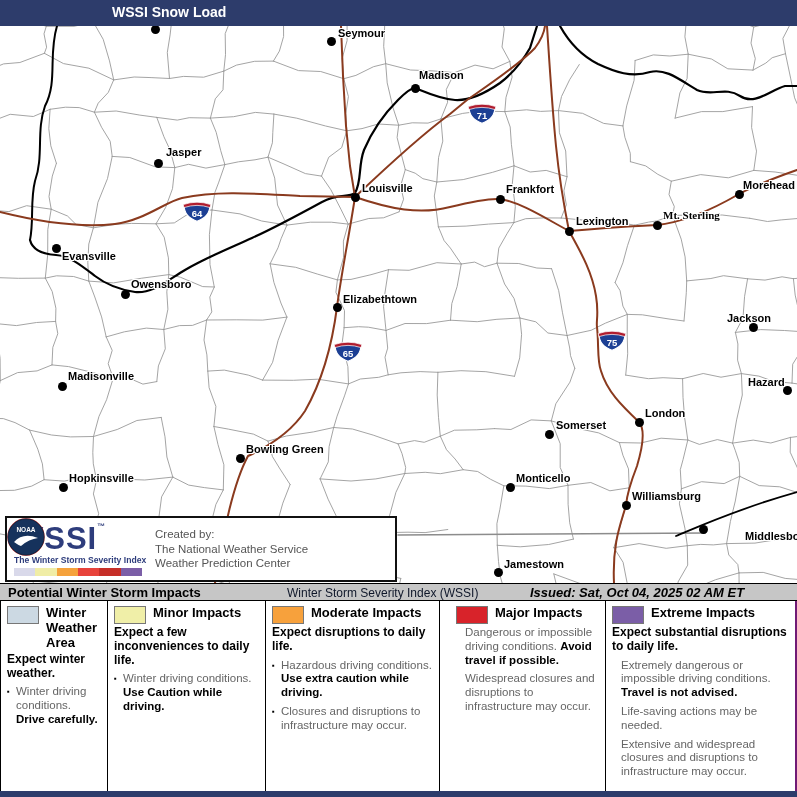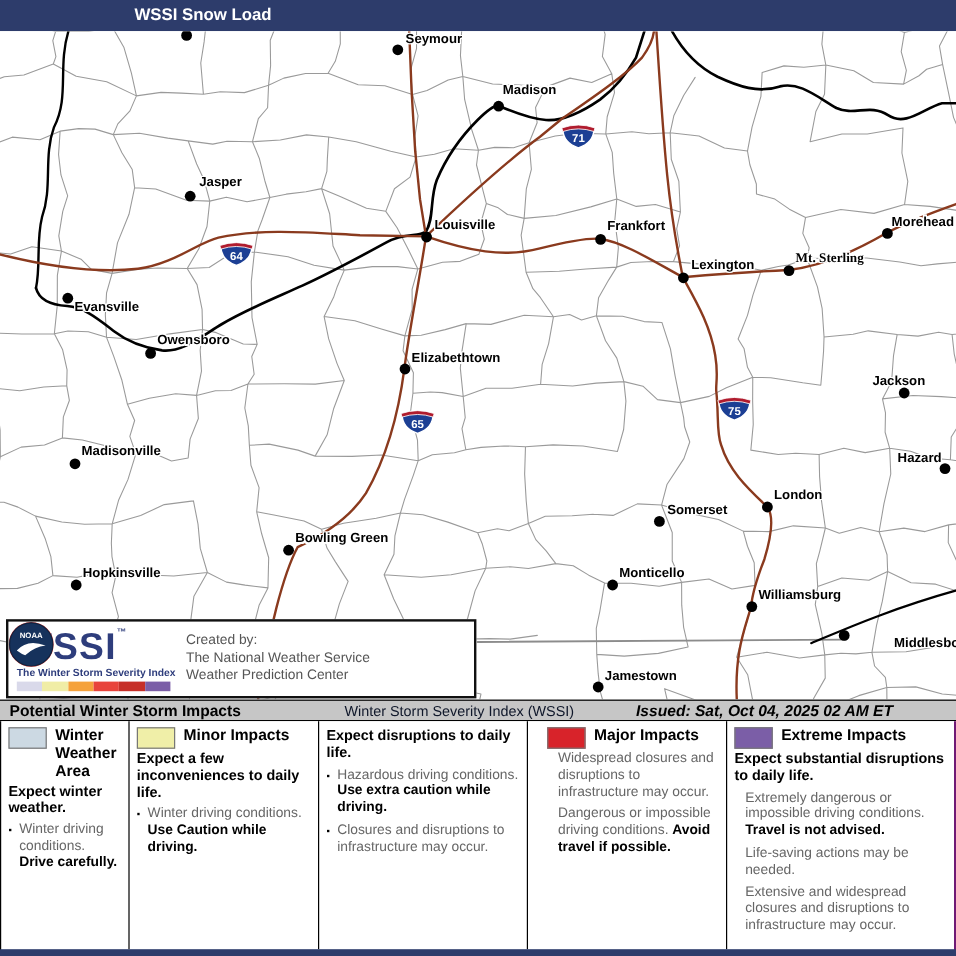--- a/index.html
+++ b/index.html
@@ -214,40 +214,44 @@
           <div class="swatch" style="background: rgb(240, 239, 168);"></div>
           <div class="leg-title">Minor Impacts</div>
         </div>
         <div class="leg-intro"><span class="seg-b">Expect a few inconveniences to daily life.</span></div>
         <div class="leg-item">
           <div class="mark">▪</div>
           <div class="txt"><span class="seg-g">Winter driving conditions. </span><span class="seg-b">Use Caution while driving.</span></div>
         </div>
       </div>
       <div class="leg-col bordered" style="left: 264px; width: 174px;">
+        <div class="leg-head">
+          <div class="swatch" style="background: rgb(247, 161, 60);"></div>
+          <div class="leg-title">Moderate Impacts</div>
+        </div>
         <div class="leg-intro"><span class="seg-b">Expect disruptions to daily life.</span></div>
         <div class="leg-item">
           <div class="mark">▪</div>
           <div class="txt"><span class="seg-g">Hazardous driving conditions. </span><span class="seg-b">Use extra caution while driving.</span></div>
         </div>
         <div class="leg-item">
           <div class="mark">▪</div>
           <div class="txt"><span class="seg-g">Closures and disruptions to infrastructure may occur.</span></div>
         </div>
       </div>
       <div class="leg-col bordered" style="left: 438px; width: 166px; padding-left: 16px;">
         <div class="leg-head">
           <div class="swatch" style="background: rgb(216, 35, 42);"></div>
           <div class="leg-title">Major Impacts</div>
         </div>
         <div class="leg-item noMark">
+          <div class="txt"><span class="seg-g">Dangerous or impossible driving conditions. </span><span class="seg-b">Avoid travel if possible.</span></div>
+        </div>
+        <div class="leg-item noMark">
           <div class="txt"><span class="seg-g">Widespread closures and disruptions to infrastructure may occur.</span></div>
-        </div>
-        <div class="leg-item noMark">
-          <div class="txt"><span class="seg-g">Dangerous or impossible driving conditions. </span><span class="seg-b">Avoid travel if possible.</span></div>
         </div>
       </div>
       <div class="leg-col bordered" style="left: 604px; width: 193px;">
         <div class="leg-head">
           <div class="swatch" style="background: rgb(123, 94, 167);"></div>
           <div class="leg-title">Extreme Impacts</div>
         </div>
         <div class="leg-intro"><span class="seg-b">Expect substantial disruptions to daily life.</span></div>
         <div class="leg-item noMark">
           <div class="txt"><span class="seg-g">Extremely dangerous or impossible driving conditions. </span><span class="seg-b">Travel is not advised.</span></div>

